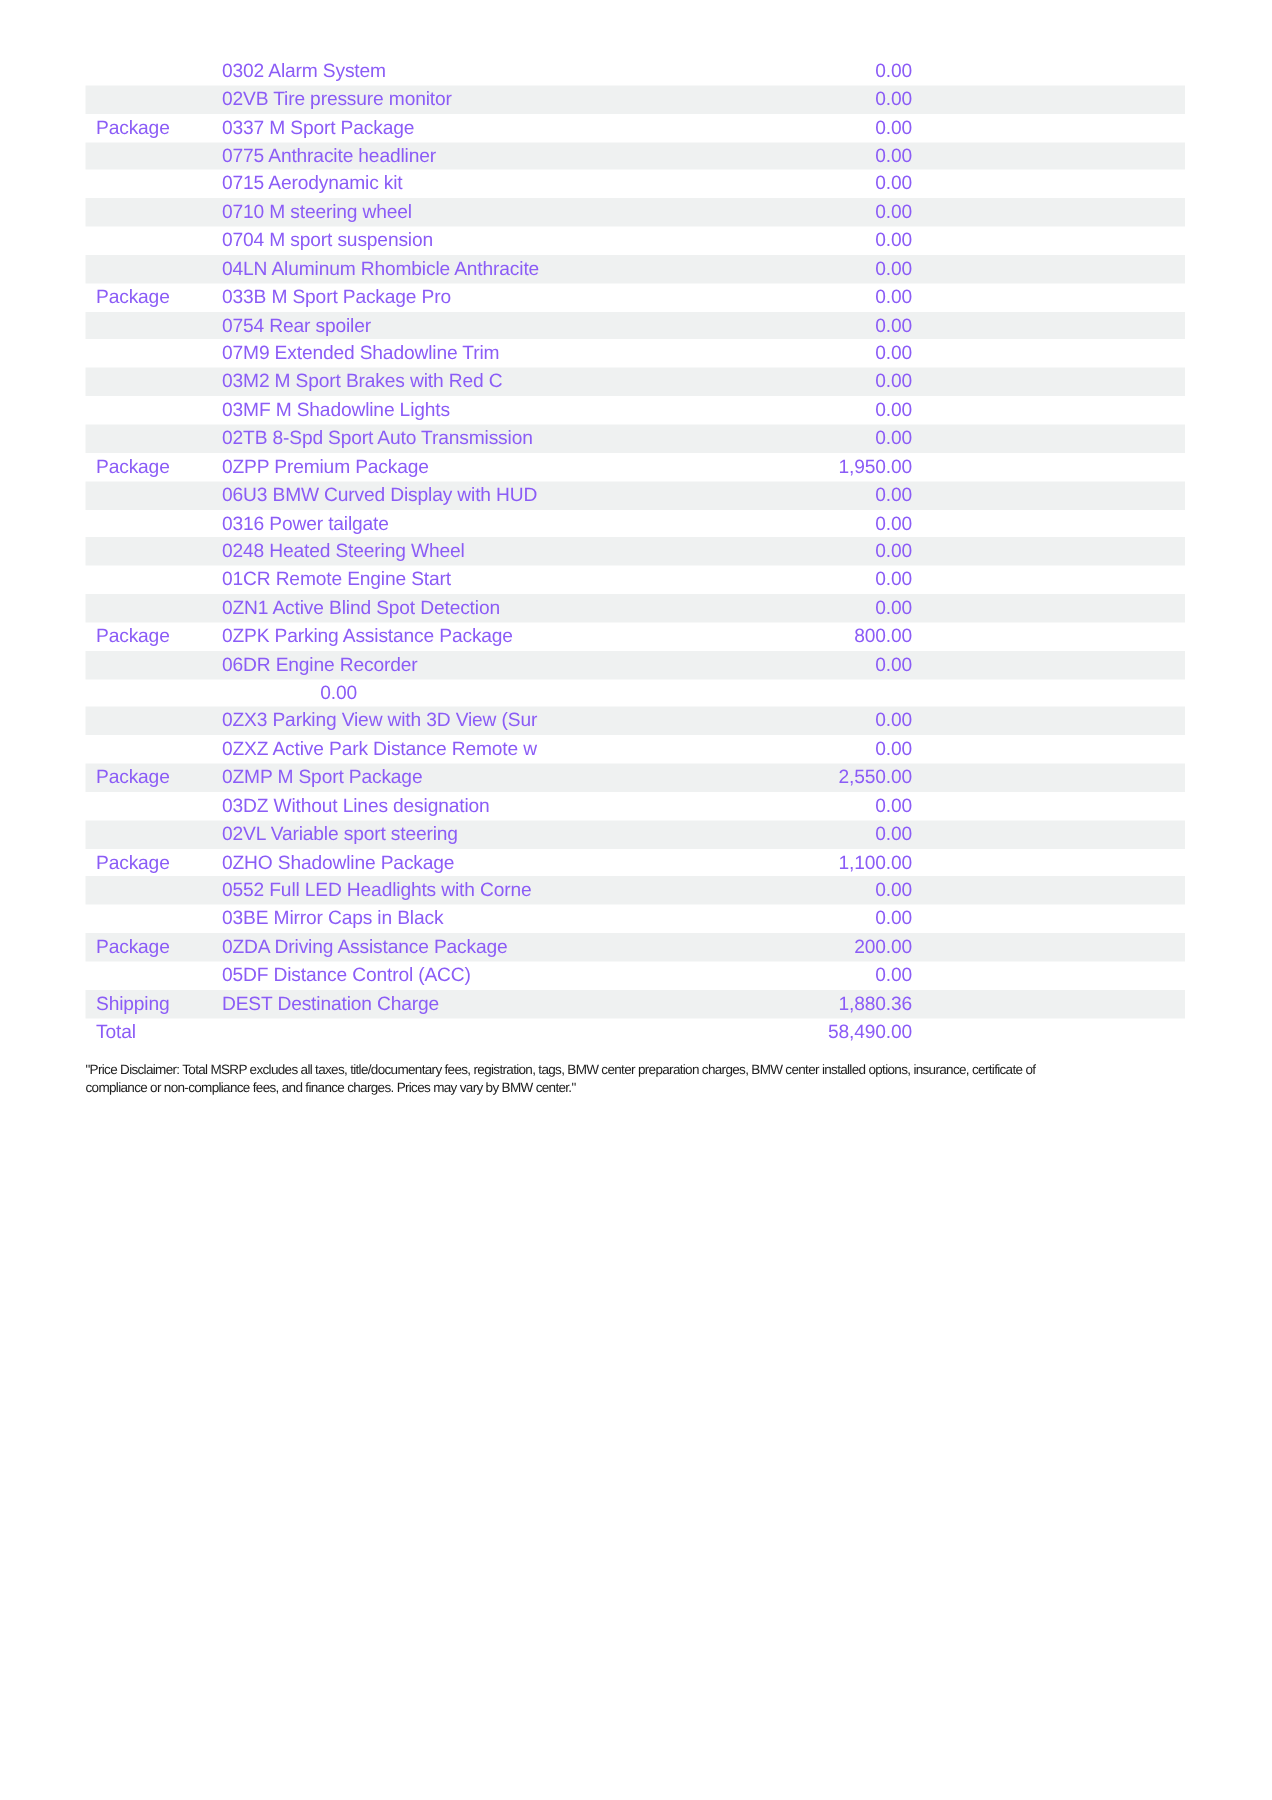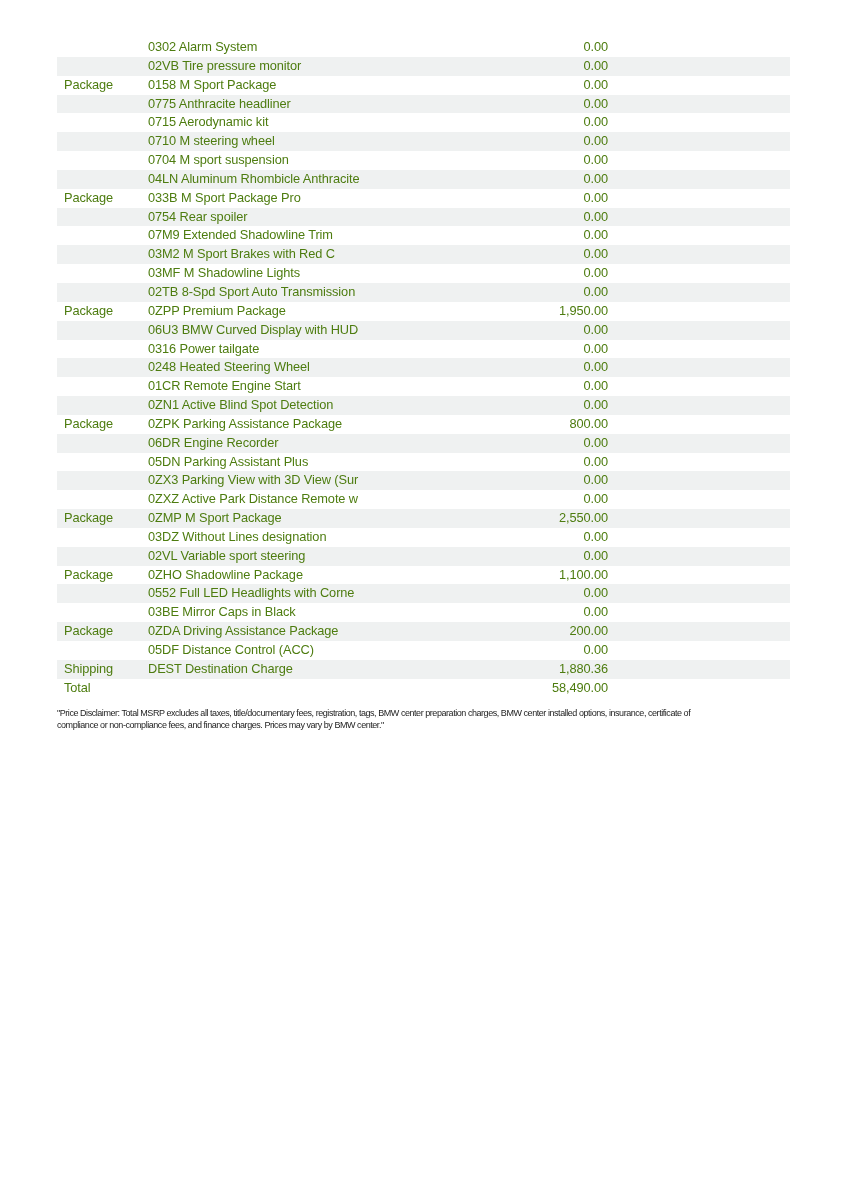--- a/index.html
+++ b/index.html
@@ -25,21 +25,21 @@
     left: 57px;
     top: 38px;
     width: 733px;
   }
   .row {
     display: flex;
     height: 18.85px;
     line-height: 18.85px;
     font-size: 12.8px;
     letter-spacing: -0.1px;
-    color: #4d7c0f;
+    color: #8b5cf6;
     align-items: flex-end;
   }
   .row.shaded {
     background: var(--stripe, #eff1f1);
   }
   .cell-category {
     width: 91px;
     padding-left: 7px;
     box-sizing: border-box;
     white-space: nowrap;
@@ -83,21 +83,21 @@
         <span class="cell-fill"></span>
       </div>
       <div class="row shaded">
         <span class="cell-category"></span>
         <span class="cell-item">02VB Tire pressure monitor</span>
         <span class="cell-price">0.00</span>
         <span class="cell-fill"></span>
       </div>
       <div class="row">
         <span class="cell-category">Package</span>
-        <span class="cell-item">0158 M Sport Package</span>
+        <span class="cell-item">0337 M Sport Package</span>
         <span class="cell-price">0.00</span>
         <span class="cell-fill"></span>
       </div>
       <div class="row shaded">
         <span class="cell-category"></span>
         <span class="cell-item">0775 Anthracite headliner</span>
         <span class="cell-price">0.00</span>
         <span class="cell-fill"></span>
       </div>
       <div class="row">
@@ -203,21 +203,20 @@
         <span class="cell-fill"></span>
       </div>
       <div class="row shaded">
         <span class="cell-category"></span>
         <span class="cell-item">06DR Engine Recorder</span>
         <span class="cell-price">0.00</span>
         <span class="cell-fill"></span>
       </div>
       <div class="row">
         <span class="cell-category"></span>
-        <span class="cell-item">05DN Parking Assistant Plus</span>
         <span class="cell-price">0.00</span>
         <span class="cell-fill"></span>
       </div>
       <div class="row shaded">
         <span class="cell-category"></span>
         <span class="cell-item">0ZX3 Parking View with 3D View (Sur</span>
         <span class="cell-price">0.00</span>
         <span class="cell-fill"></span>
       </div>
       <div class="row">

